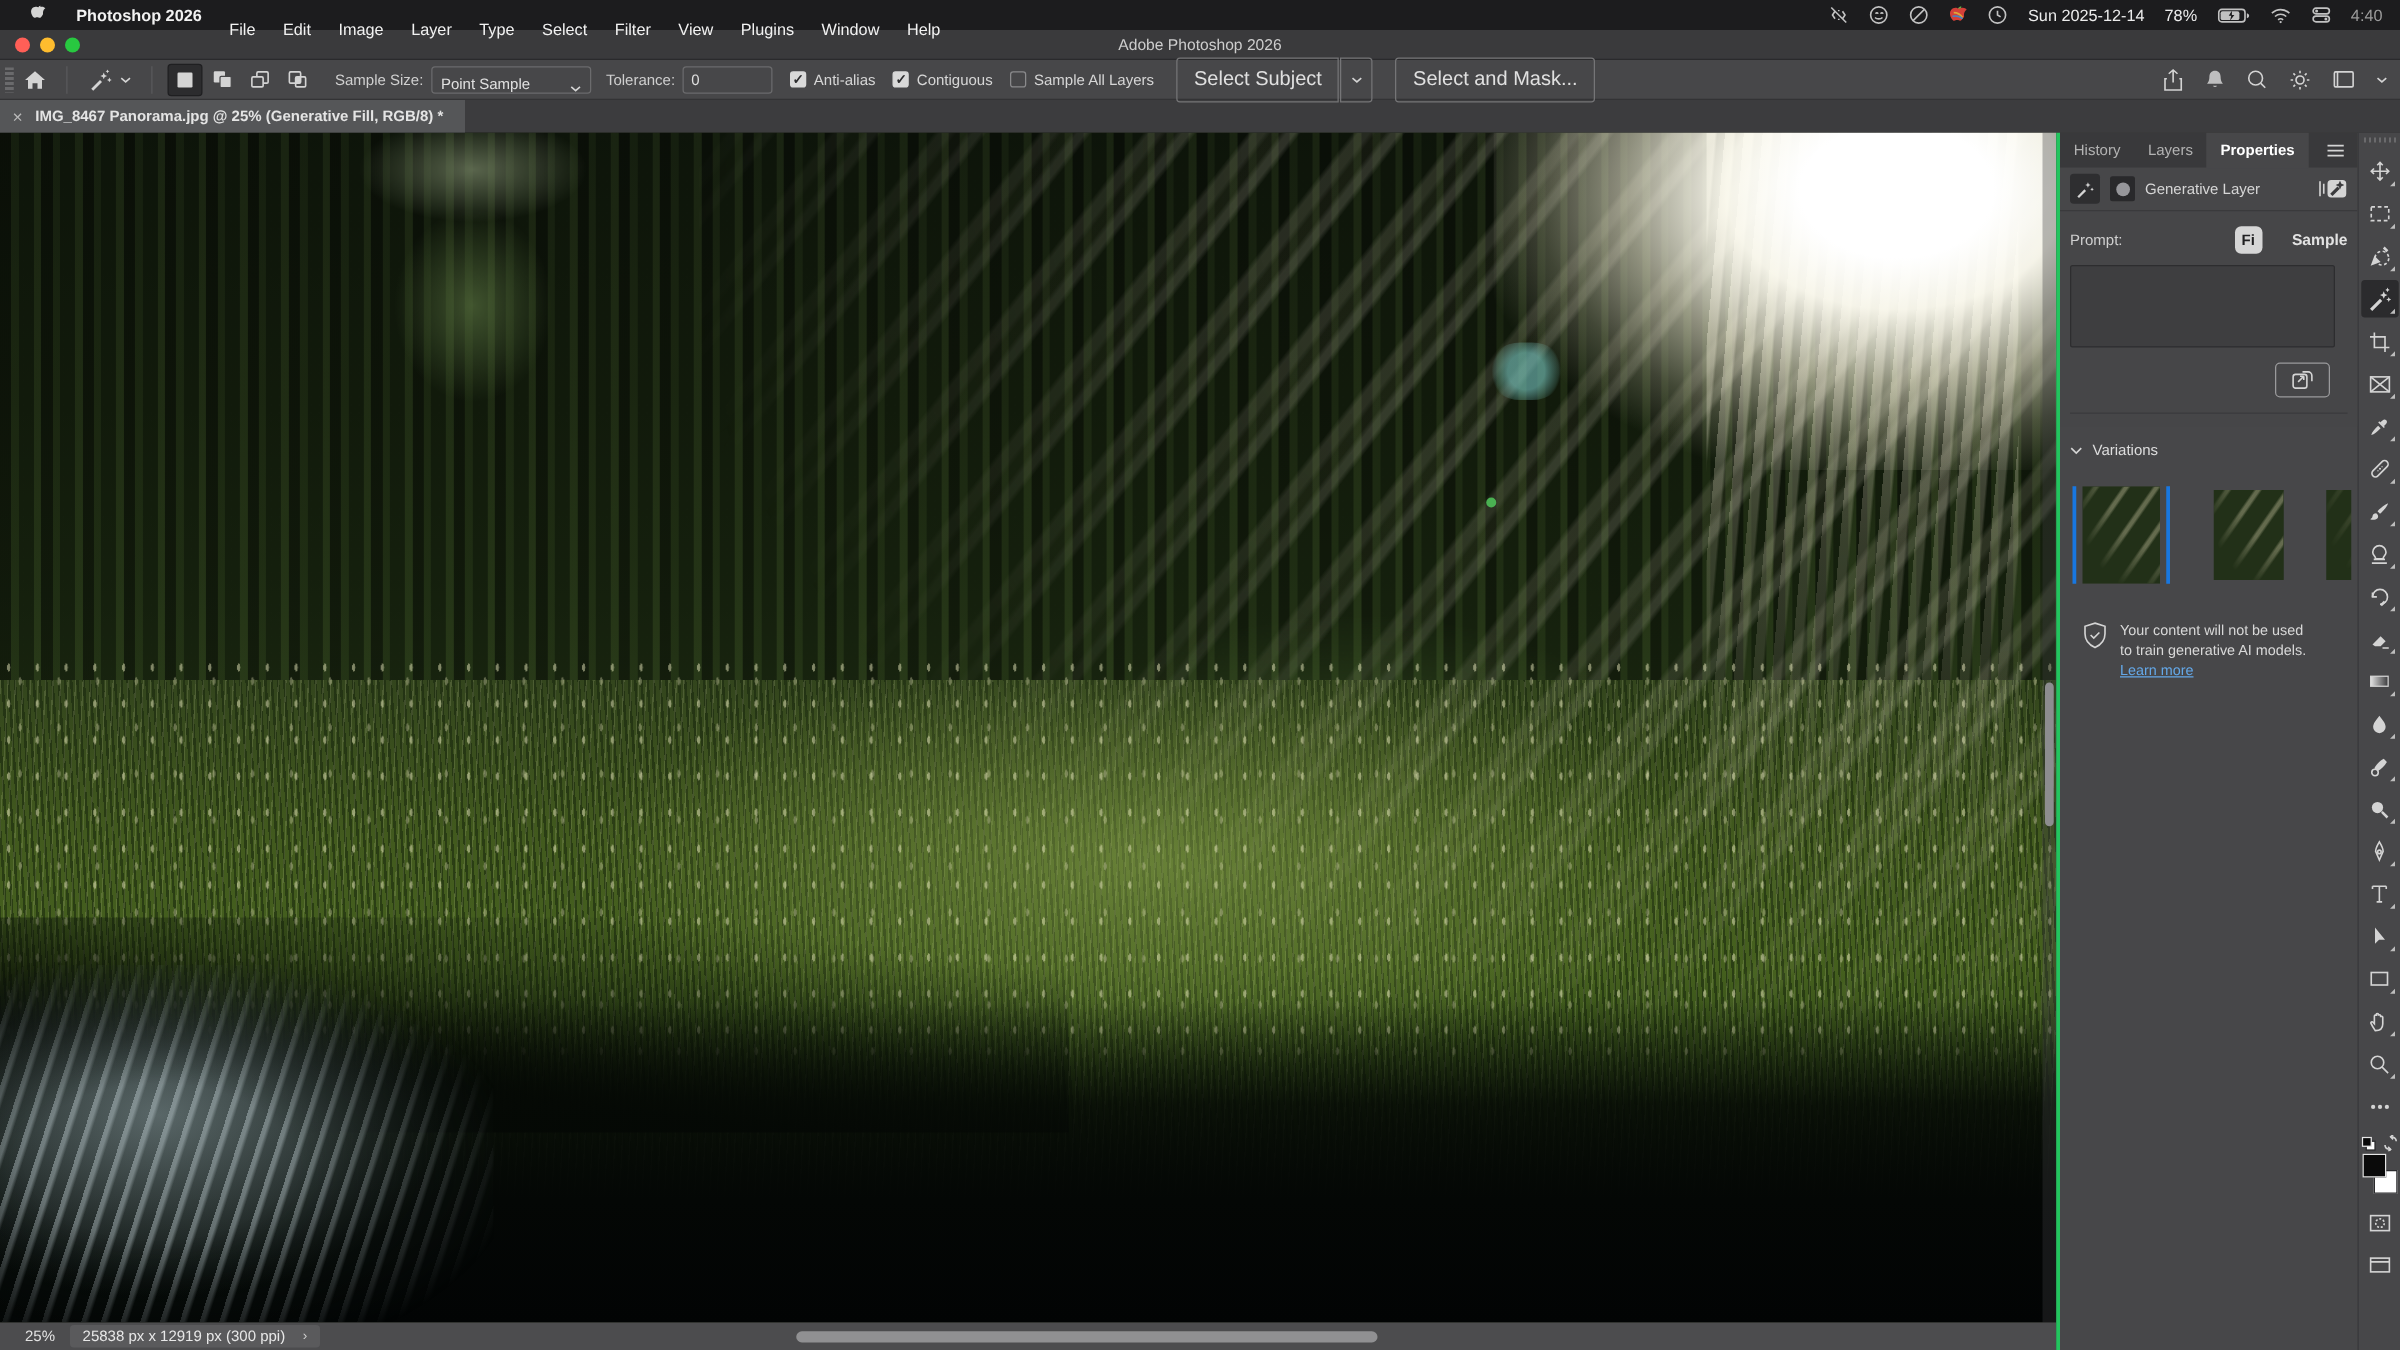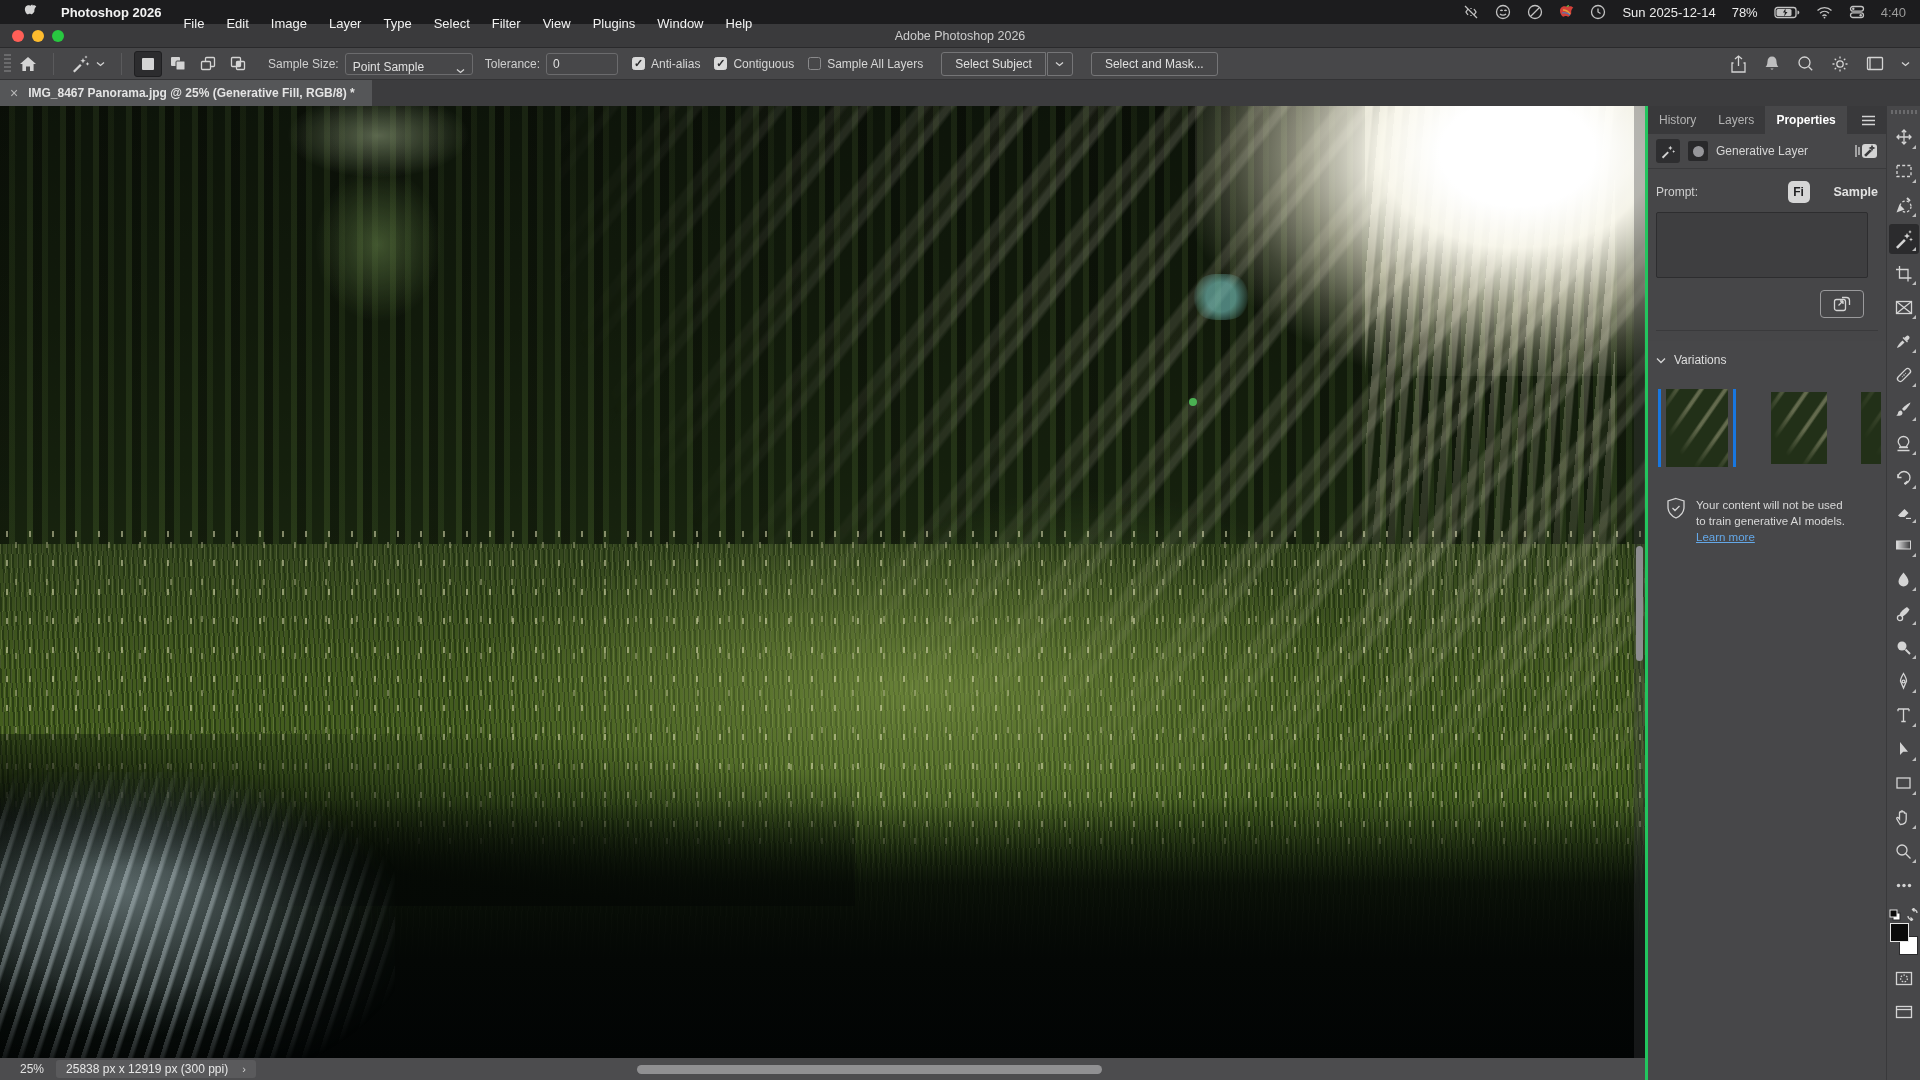--- a/index.html
+++ b/index.html
@@ -40,22 +40,22 @@
   .mode-btn.active { background:#2c2c2e; border:1px solid #1f1f21; }
   .ob-label { margin:0 6px 0 12px; color:#cfcfcf; }
   .ob-select { display:flex; align-items:flex-end; justify-content:space-between; width:128px; height:22px;
                background:#474749; border:1px solid #6b6b6d; border-radius:3px; padding:0 7px; color:#e0e0e0;gap:28px; }
   .ob-input { width:72px; height:22px; background:#474749; border:1px solid #6b6b6d; border-radius:3px;
               color:#e0e0e0; font-size:12px; padding:0 6px; font-family:"Liberation Sans",sans-serif; }
   .chk { display:flex; align-items:center; gap:6px; margin-left:14px; }
   .chk .box { width:13px; height:13px; border-radius:2.5px; border:1px solid #8a8a8c; background:transparent;
               display:flex; align-items:center; justify-content:center; font-size:11px; color:#2b2b2d; }
   .chk.checked .box { background:#d9d9d9; border-color:#d9d9d9; font-weight:bold; }
-  .ps-btn { height:24px; border:1px solid #757577; border-radius:3px; background:transparent; color:#e0e0e0;
-            font-size:12px; display:flex; align-items:center; justify-content:center; padding:0 13px; }
+  .ps-btn { height:36px; border:1px solid #757577; border-radius:3px; background:transparent; color:#e0e0e0;
+            font-size:16px; display:flex; align-items:center; justify-content:center; padding:0 13px; }
   .split { display:flex; gap:1px; margin-left:18px; }
   .split .ps-btn.cap { border-radius:3px 0 0 3px; }
   .split .ps-btn.dd  { border-radius:0 3px 3px 0; width:26px; padding:0; }
   .ob-right { margin-left:auto; display:flex; align-items:center; gap:17px; padding-right:10px; }
 
   
   .tabbar { position:absolute; left:0; top:80px; width:1920px; height:26px; background:#3c3c3e; z-index:30; display:flex; }
   .doctab { width:372px; height:26px; background:#555658; display:flex; align-items:center; gap:10px;
             padding:0 10px; color:#e4e4e4; font-size:12px; }
   .doctab .close { color:#b9b9b9; font-size:14px; }

